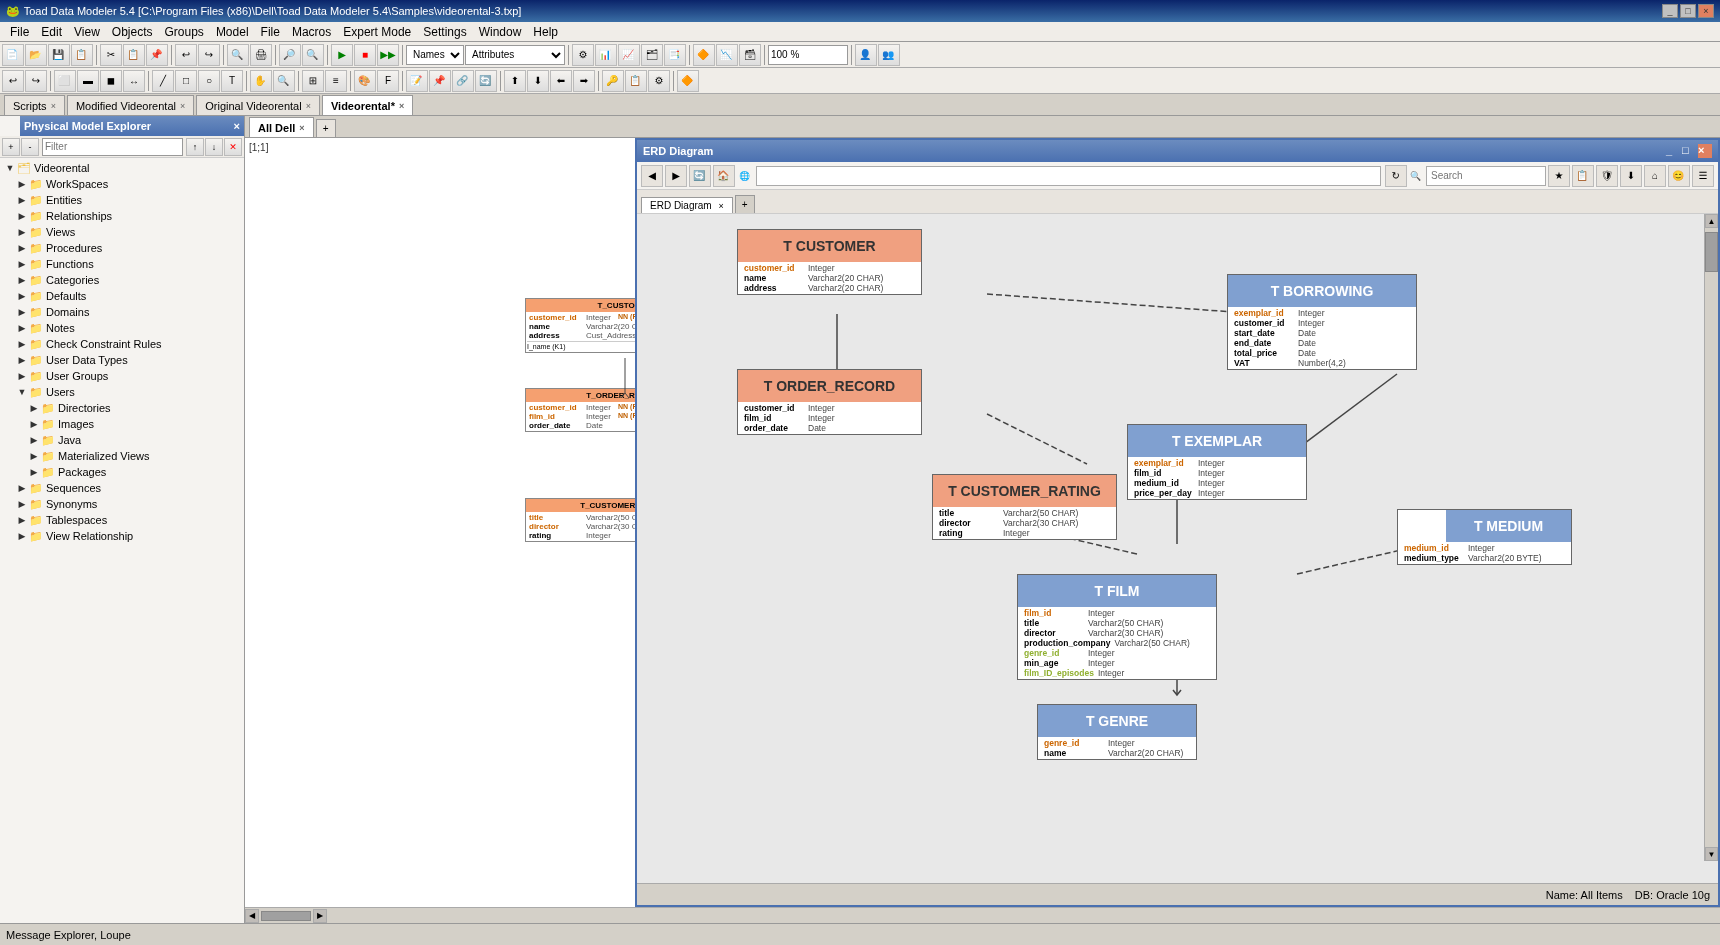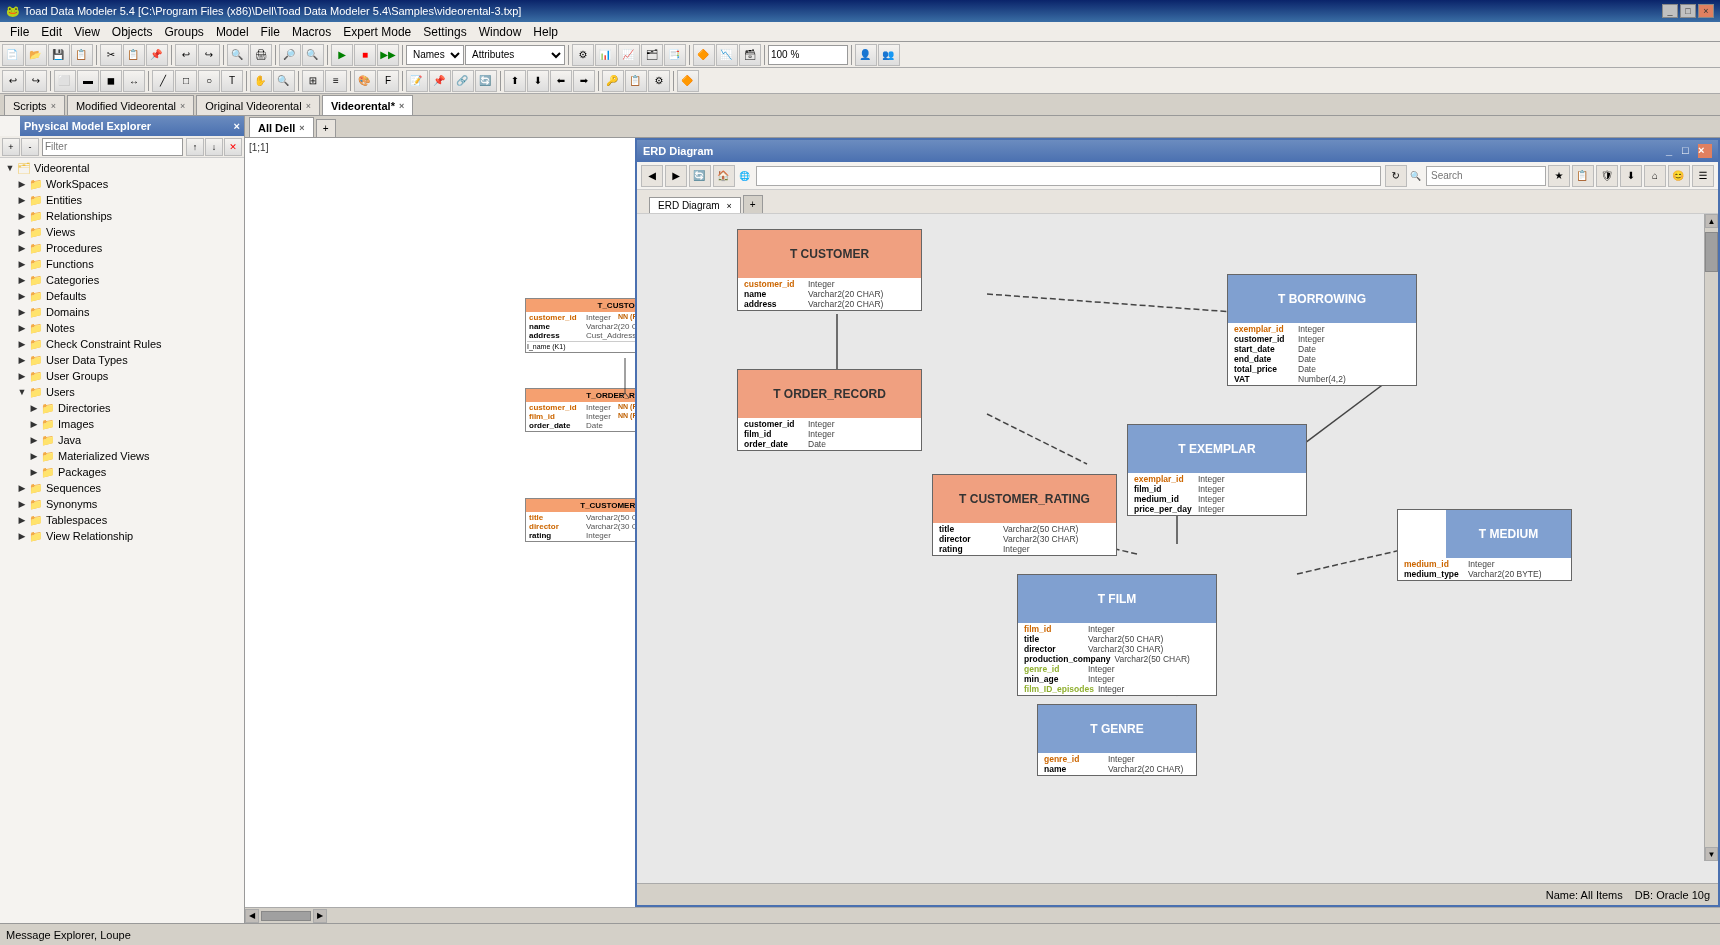--- a/index.html
+++ b/index.html
@@ -50,28 +50,28 @@
 
     
     #erd-window { position: absolute; top: 0; left: 390px; right: 0; bottom: 0; background: white; border: 2px solid #4a70b0; display: flex; flex-direction: column; z-index: 10; }
     #erd-title { background: linear-gradient(to bottom, #6b8cbf, #4a70b0); color: white; height: 22px; display: flex; align-items: center; justify-content: space-between; padding: 0 6px; font-size: 11px; font-weight: bold; }
     #erd-title .erd-controls { display: flex; gap: 2px; }
     #erd-title .win-btn { width: 14px; height: 14px; }
     #erd-nav { background: #f5f3f0; height: 28px; display: flex; align-items: center; padding: 2px 4px; border-bottom: 1px solid #ccc; gap: 2px; }
     #erd-nav .nav-btn { width: 22px; height: 22px; background: #e8e4de; border: 1px solid #bbb; display: flex; align-items: center; justify-content: center; cursor: pointer; font-size: 10px; }
     #erd-url { flex: 1; height: 20px; border: 1px solid #aaa; font-size: 10px; padding: 0 4px; background: white; margin: 0 2px; }
     #erd-search { width: 120px; height: 20px; border: 1px solid #aaa; font-size: 10px; padding: 0 4px; }
-    #erd-tabs { background: #e8e4de; height: 24px; display: flex; align-items: flex-end; padding-left: 12px; border-bottom: 1px solid #ccc; }
+    #erd-tabs { background: #e8e4de; height: 24px; display: flex; align-items: flex-end; padding-left: 4px; border-bottom: 1px solid #ccc; }
     .erd-tab { background: #d4d0c8; border: 1px solid #999; border-bottom: none; padding: 2px 8px; cursor: pointer; font-size: 10px; margin-right: 2px; }
     .erd-tab.active { background: white; }
     #erd-content { flex: 1; background: #e8e8e8; overflow: hidden; position: relative; }
 
     
     .erd-table { position: absolute; background: white; border: 1px solid #666; min-width: 120px; font-size: 9px; }
-    .erd-table-header { padding: 17px 4px; font-weight: bold; text-align: center; font-size: 12px; color: #333; }
+    .erd-table-header { padding: 8px 4px; font-weight: bold; text-align: center; font-size: 14px; color: #333; }
     .erd-table-body { padding: 1px 4px; }
     .erd-row { display: flex; gap: 4px; padding: 0 2px; white-space: nowrap; font-size: 8.5px; }
     .erd-row.pk { color: #cc6600; }
     .erd-col-name { font-weight: bold; min-width: 60px; }
     .erd-col-type { color: #444; }
     .header-salmon { background: #f0a080; }
     .header-blue { background: #80a0d0; }
 
     
     #status-bar { background: #d4d0c8; height: 22px; display: flex; align-items: center; padding: 0 6px; font-size: 11px; border-top: 1px solid #999; }

